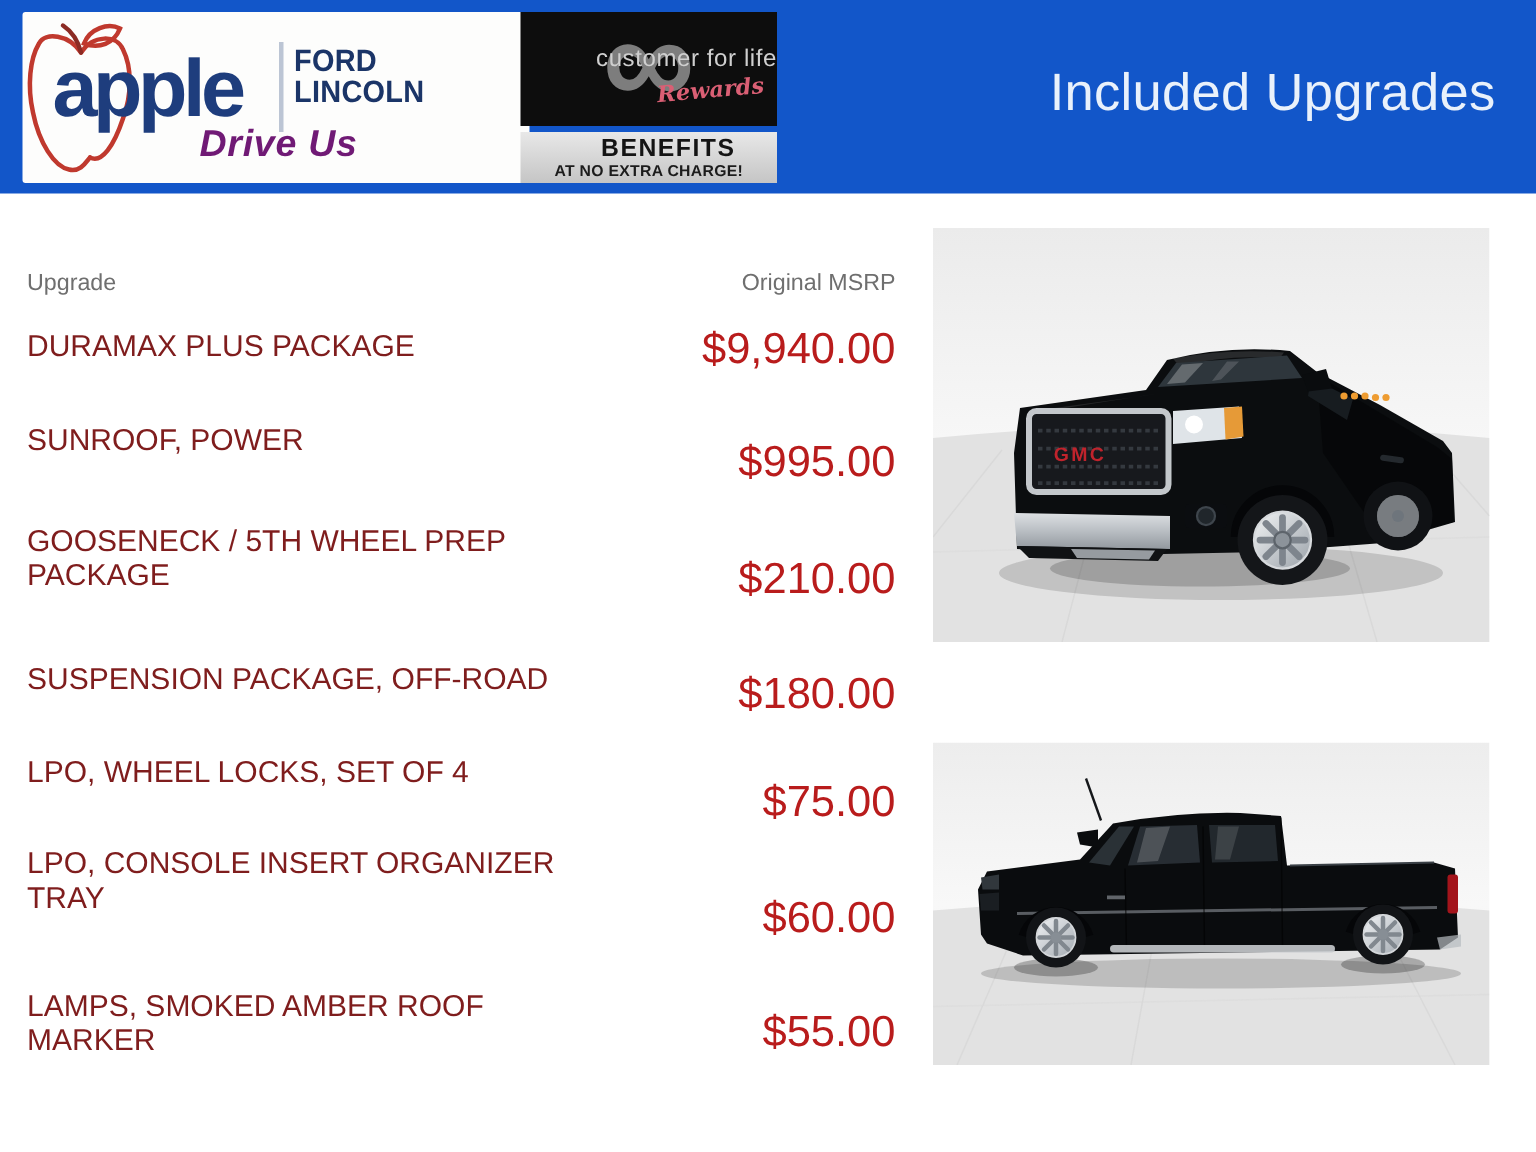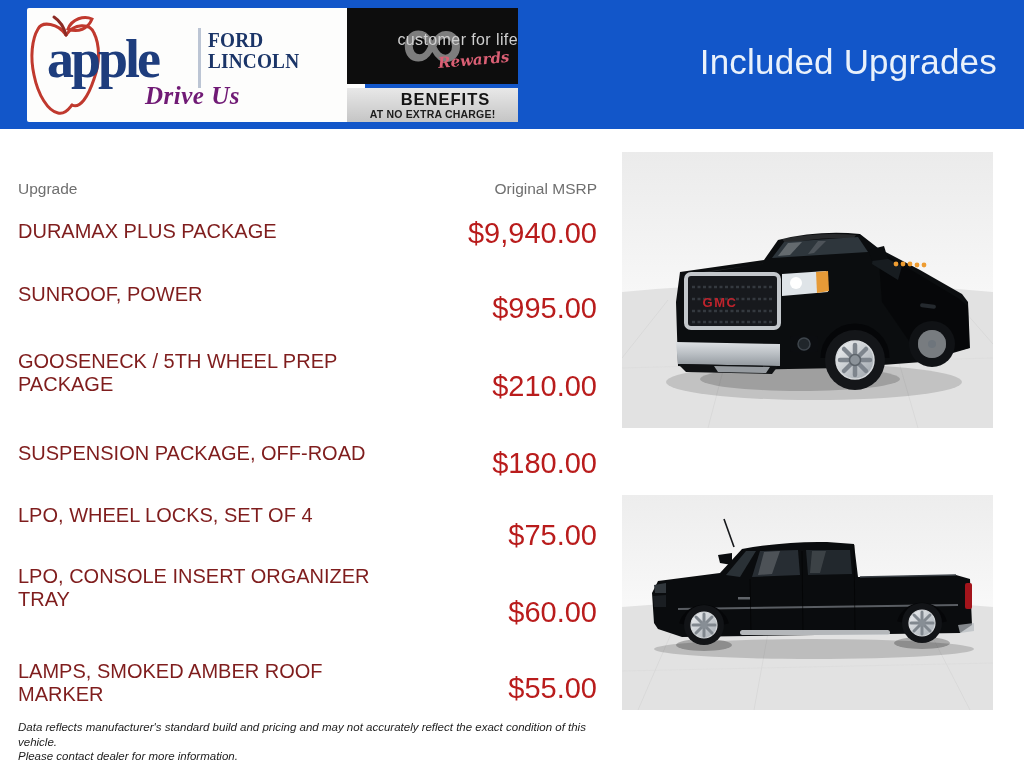--- a/index.html
+++ b/index.html
@@ -4,22 +4,22 @@
 <style>
   * { margin:0; padding:0; box-sizing:border-box; }
   html,body { background:#ffffff; }
   body { font-family:"Liberation Sans", sans-serif; }
   .stage { position:relative; width:1024px; height:768px; background:#ffffff; overflow:hidden; }
 
   
   .topbar { position:absolute; left:0; top:0; width:1024px; height:129px; background:#1256c9; }
 
   
-  .logo-card { position:absolute; left:27px; top:8px; width:338px; height:114px;
-               background:#fdfdfc; border-radius:2px; overflow:hidden;font-family:Liberation Serif, serif; }
+  .logo-card { position:absolute; left:15px; top:8px; width:338px; height:114px;
+               background:#fdfdfc; border-radius:2px; overflow:hidden; }
   .apple-sketch { position:absolute; left:1px; top:5px; }
   .apple-word { position:absolute; left:20px; top:24px; font-size:54px; font-weight:bold;
                 color:#1e3d7d; letter-spacing:-3px; line-height:54px; }
   .logo-divider { position:absolute; left:171px; top:20px; width:3px; height:60px; background:#bcc5d4; }
   .makes { position:absolute; left:181px; top:22px; font-weight:bold; color:#1b3568;
            font-size:20.5px; line-height:21px; letter-spacing:0.2px;
            transform:scaleX(0.94); transform-origin:left top; }
   .drive-us { position:absolute; left:118px; top:74px; font-size:25px; font-weight:bold;
               font-style:italic; color:#701a75; letter-spacing:0.5px; }
 
@@ -133,24 +133,20 @@
     </div>
     <div class="u-row r5">
       <div class="u-name">LPO, CONSOLE INSERT ORGANIZER TRAY</div>
       <div class="u-price">$60.00</div>
     </div>
     <div class="u-row r6">
       <div class="u-name">LAMPS, SMOKED AMBER ROOF MARKER</div>
       <div class="u-price">$55.00</div>
     </div>
 
-    <div class="disclaimer">
-      <div>Data reflects manufacturer's standard build and pricing and may not accurately reflect the exact condition of this vehicle.</div>
-      <div>Please contact dealer for more information.</div>
-    </div>
   </section>
 
   <svg class="photo photo-front" width="371" height="276" viewBox="0 0 371 276">
     <defs>
       <linearGradient id="p1bg" x1="0" y1="0" x2="0" y2="1">
         <stop offset="0" stop-color="#ebebeb"></stop>
           <stop offset="0.55" stop-color="#f8f8f8"></stop>
           <stop offset="1" stop-color="#efefef"></stop>
       </linearGradient>
       <linearGradient id="chrome1" x1="0" y1="0" x2="0" y2="1">

